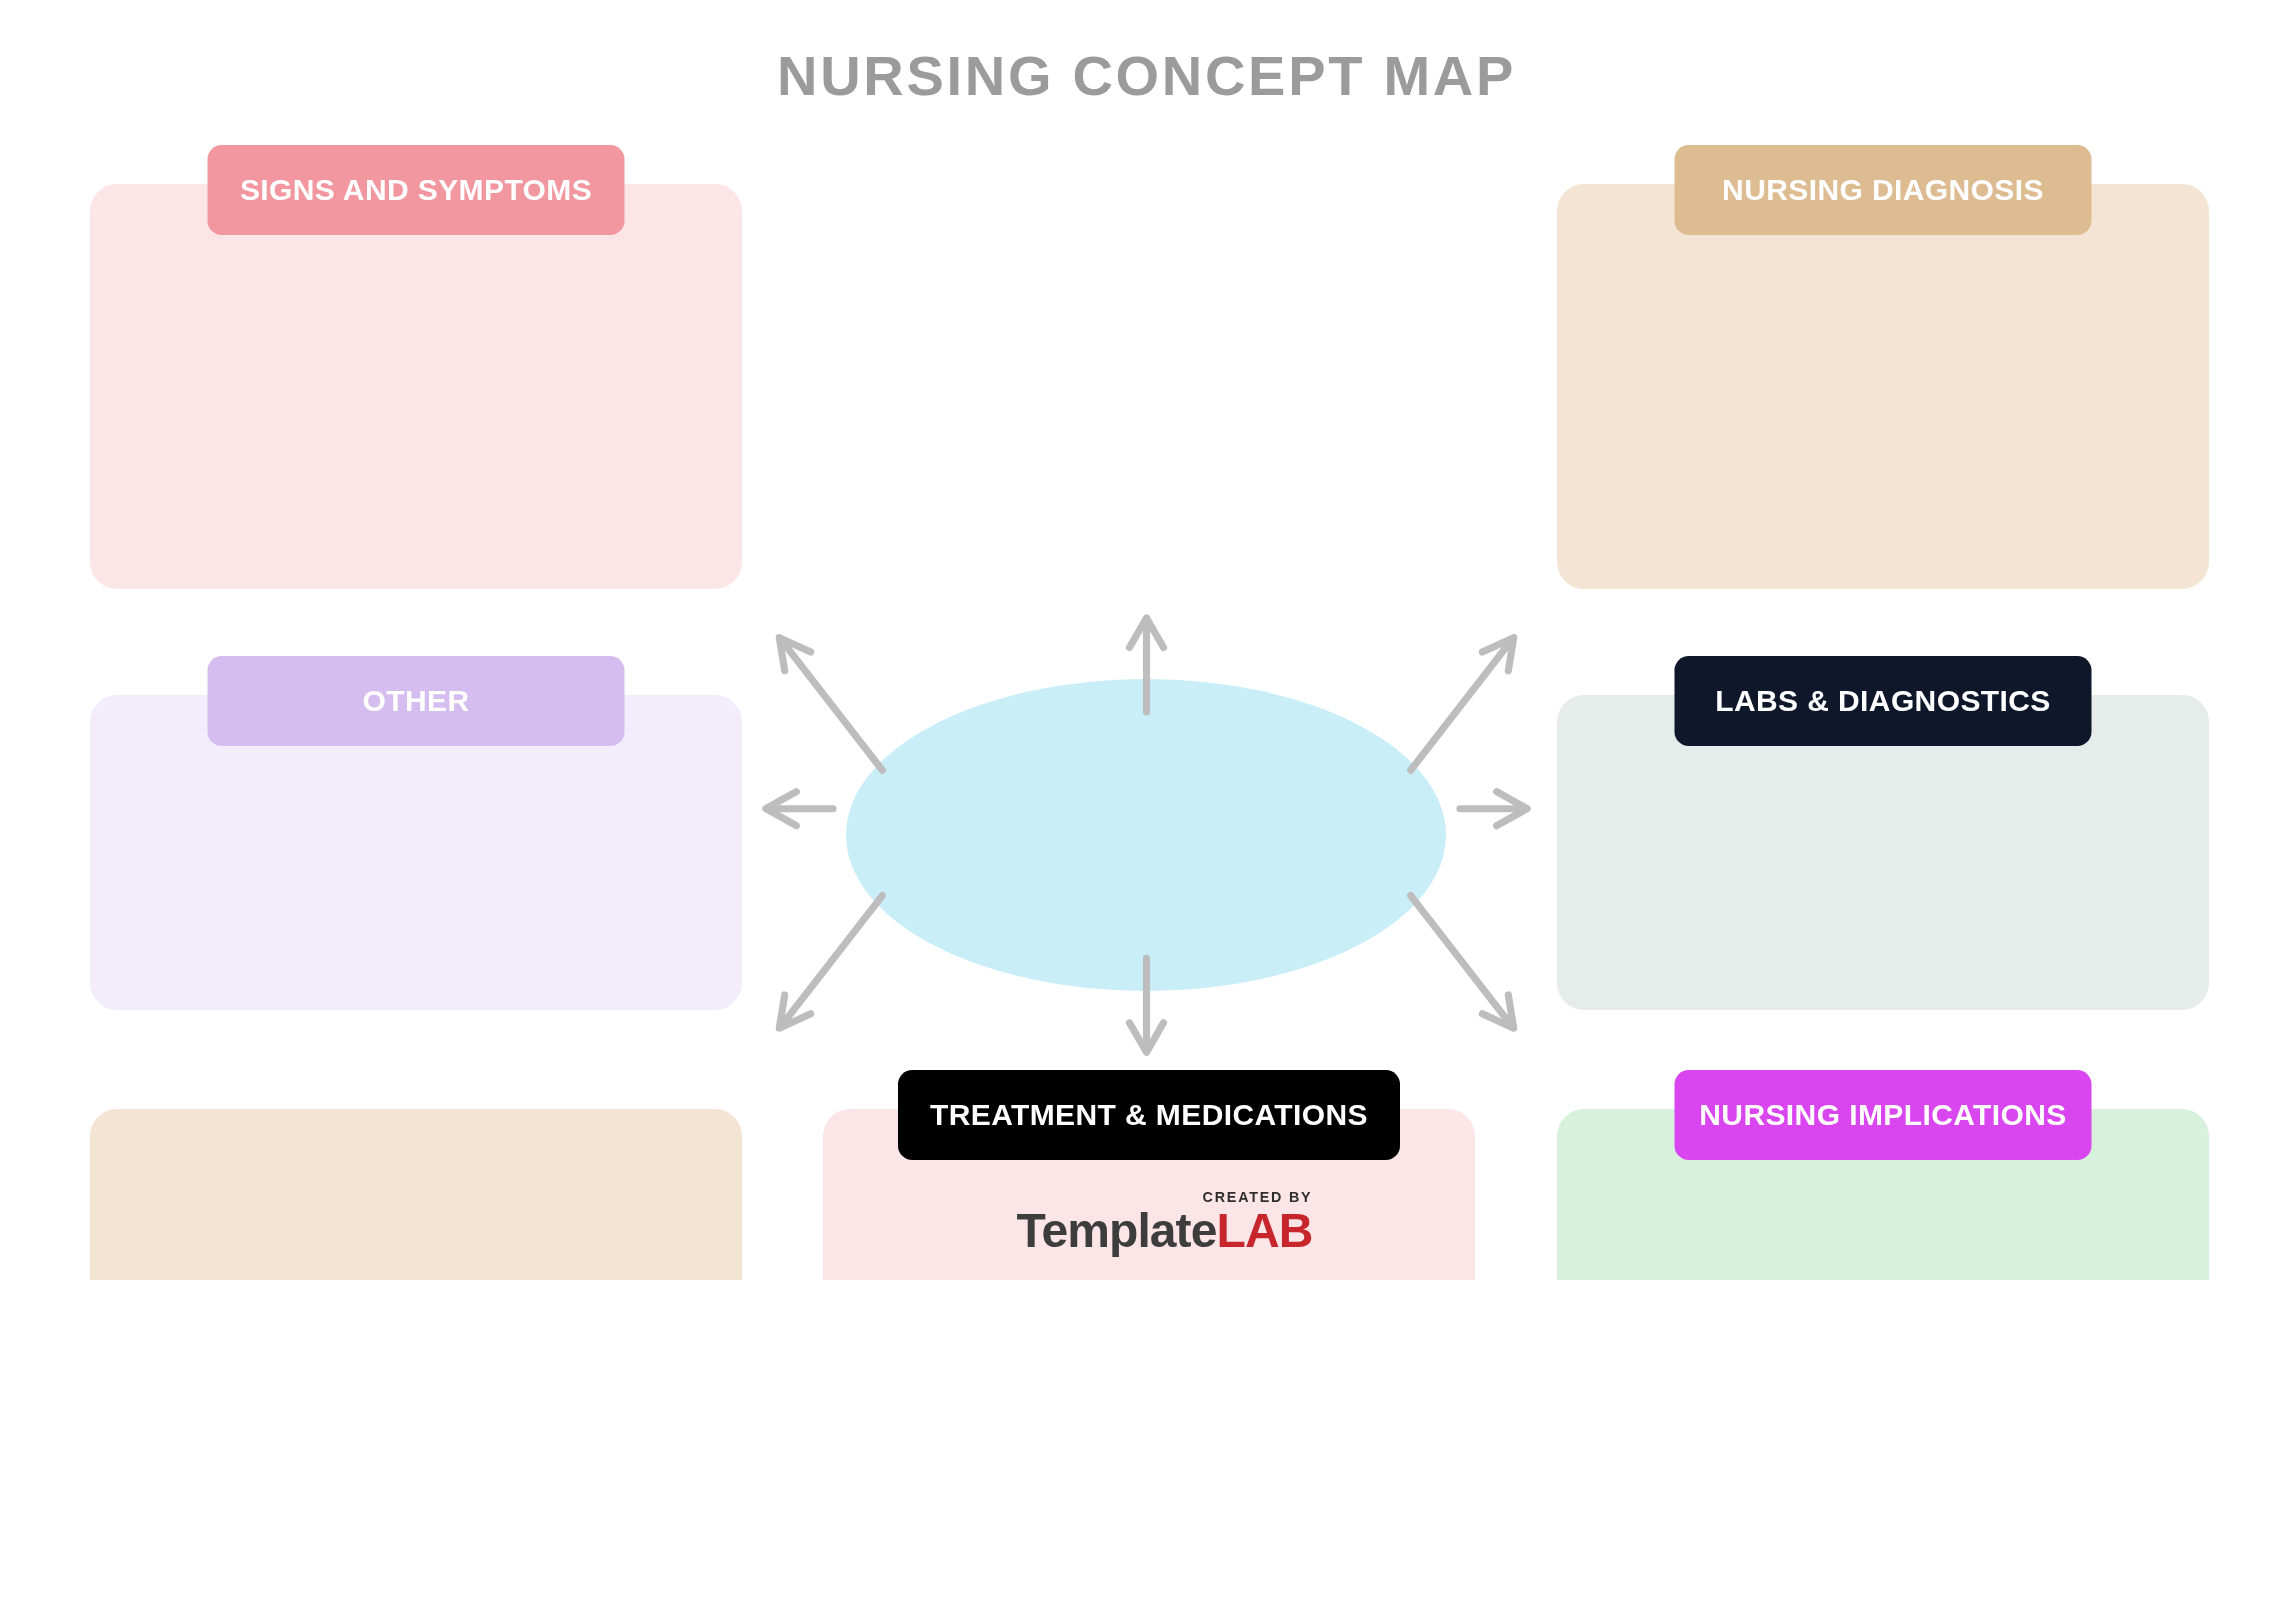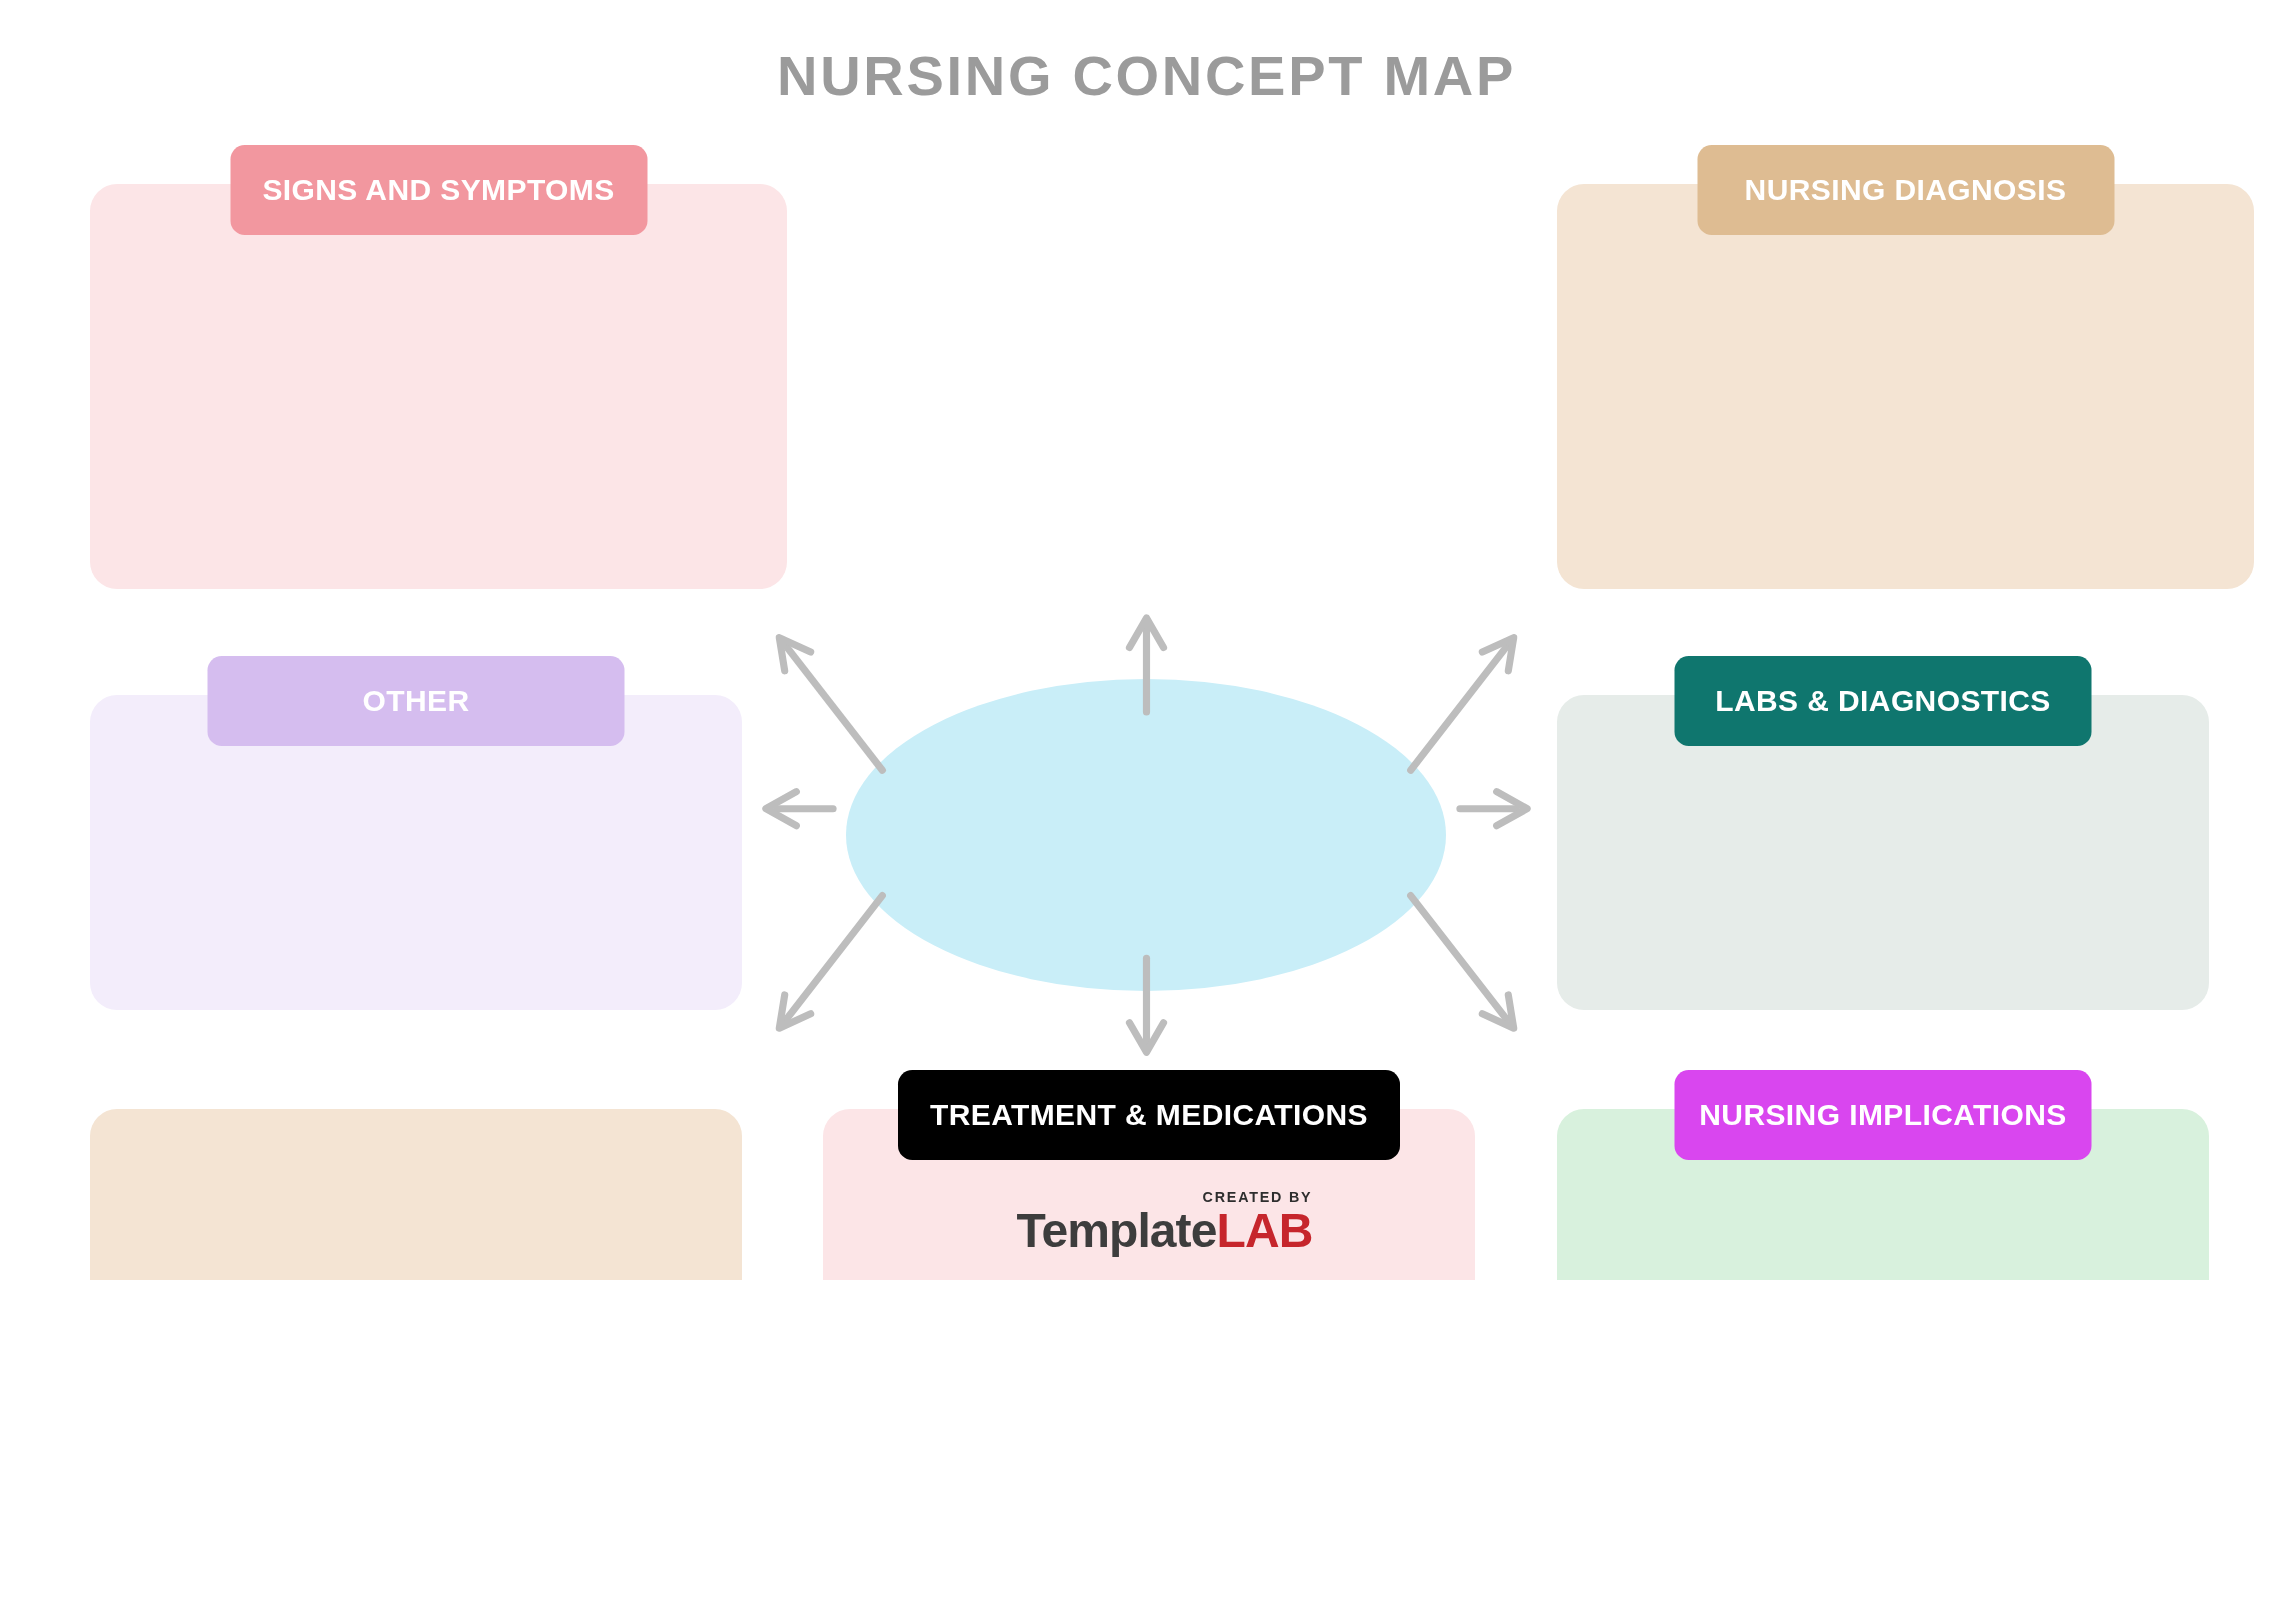--- a/index.html
+++ b/index.html
@@ -10,21 +10,21 @@
 
   .box{position:absolute;width:652px;}
   .box-body{position:absolute;left:0;top:0;width:100%;height:100%;border-radius:27px;}
   .box-header{position:absolute;top:-39px;left:50%;transform:translateX(-50%);
               width:417px;height:90px;border-radius:14.3px;
               display:flex;align-items:center;justify-content:center;
               font-size:30px;font-weight:bold;letter-spacing:0.4px;white-space:nowrap;z-index:2;}
   .box-header.wide{width:502px;}
 
   .c1{left:90px;} .c2{left:823px;} .c3{left:1557px;}
-  .r1{top:184px;height:405px;padding-left:45px;}
+  .r1{top:184px;height:405px;}
   .r2{top:695px;height:315px;}
   .r3{top:1109px;height:403px;}
 
   .ellipse{position:absolute;left:846px;top:679px;width:600px;height:312px;border-radius:50%;}
 
   .arrows{position:absolute;left:0;top:0;width:2293px;height:1621px;pointer-events:none;}
 
   .footer{position:absolute;left:0;right:0;bottom:25px;display:flex;justify-content:center;}
   .logo{text-align:right;margin-left:36px;}
   .created-by{font-size:14.3px;font-weight:bold;letter-spacing:1.8px;margin:0 0 1.8px 3.6px;}
@@ -54,21 +54,21 @@
 
   <div class="box c1 r2">
     <div class="box-body" style="background: rgb(243, 237, 251);"></div>
     <div class="box-header" style="background: rgb(213, 189, 239); color: rgb(255, 255, 255);">
       <span>OTHER</span>
     </div>
   </div>
 
   <div class="box c3 r2">
     <div class="box-body" style="background: rgb(230, 236, 233);"></div>
-    <div class="box-header" style="background: #0f766e; color: rgb(255, 255, 255);">
+    <div class="box-header" style="background: #0f172a; color: rgb(255, 255, 255);">
       <span>LABS &amp; DIAGNOSTICS</span>
     </div>
   </div>
 
   <div class="box c1 r3">
     <div class="box-body" style="background: rgb(244, 228, 211);"></div>
   </div>
 
   <div class="box c2 r3">
     <div class="box-body" style="background: rgb(252, 229, 231);"></div>

